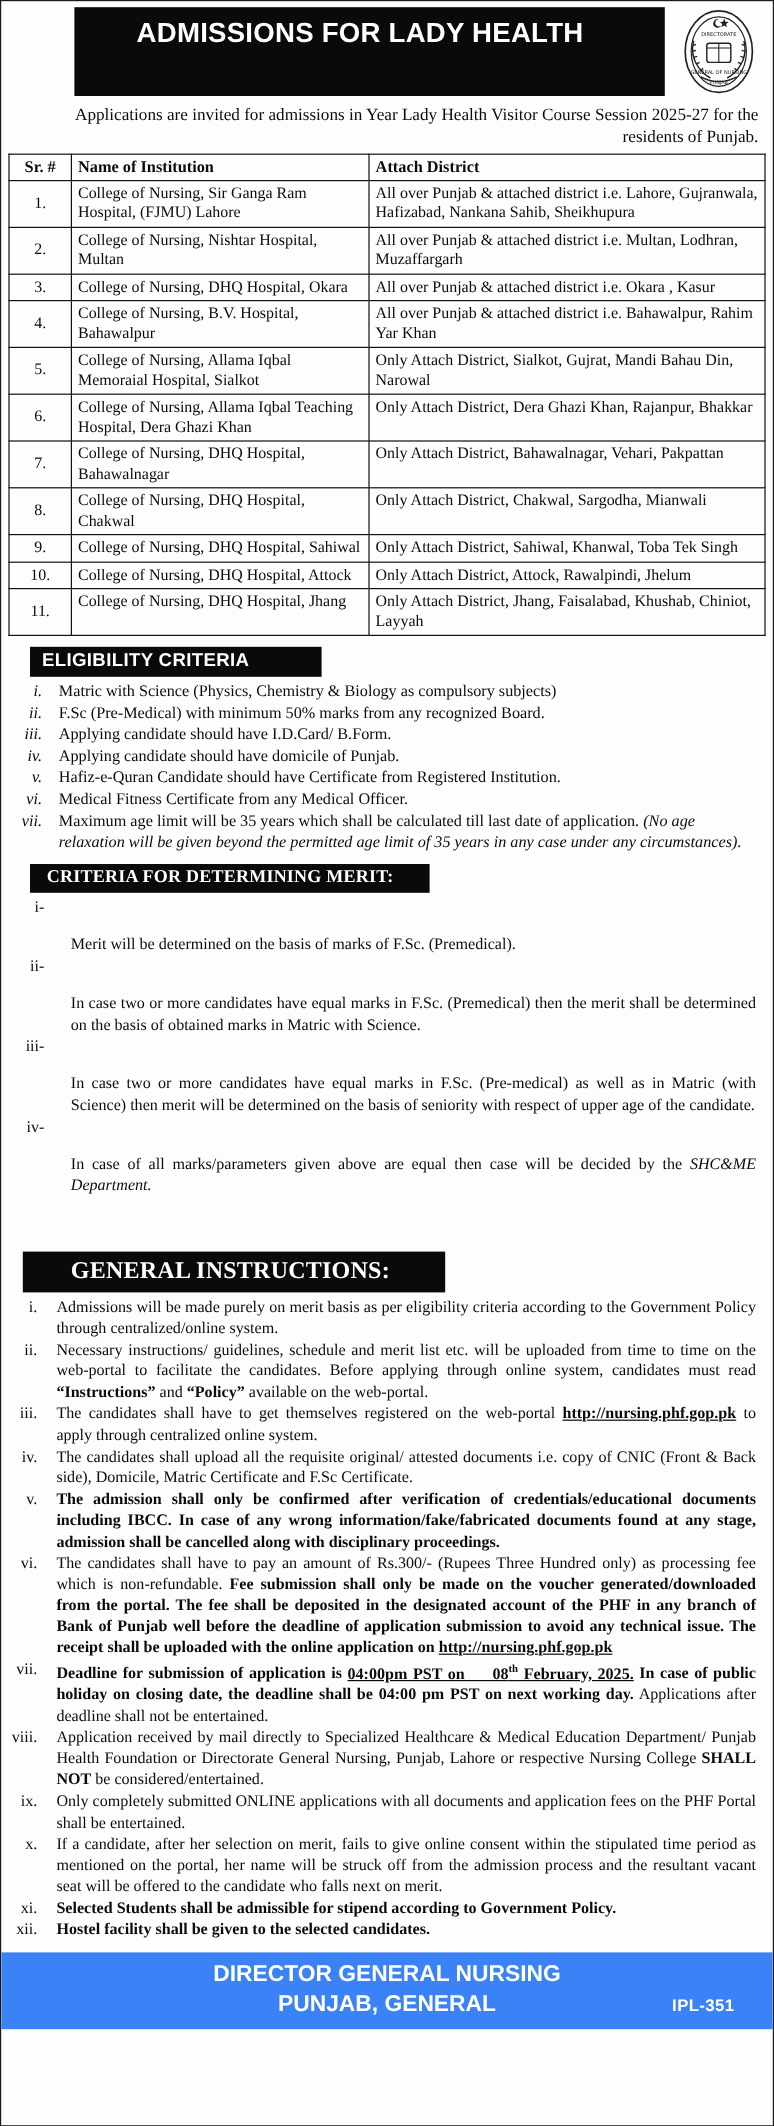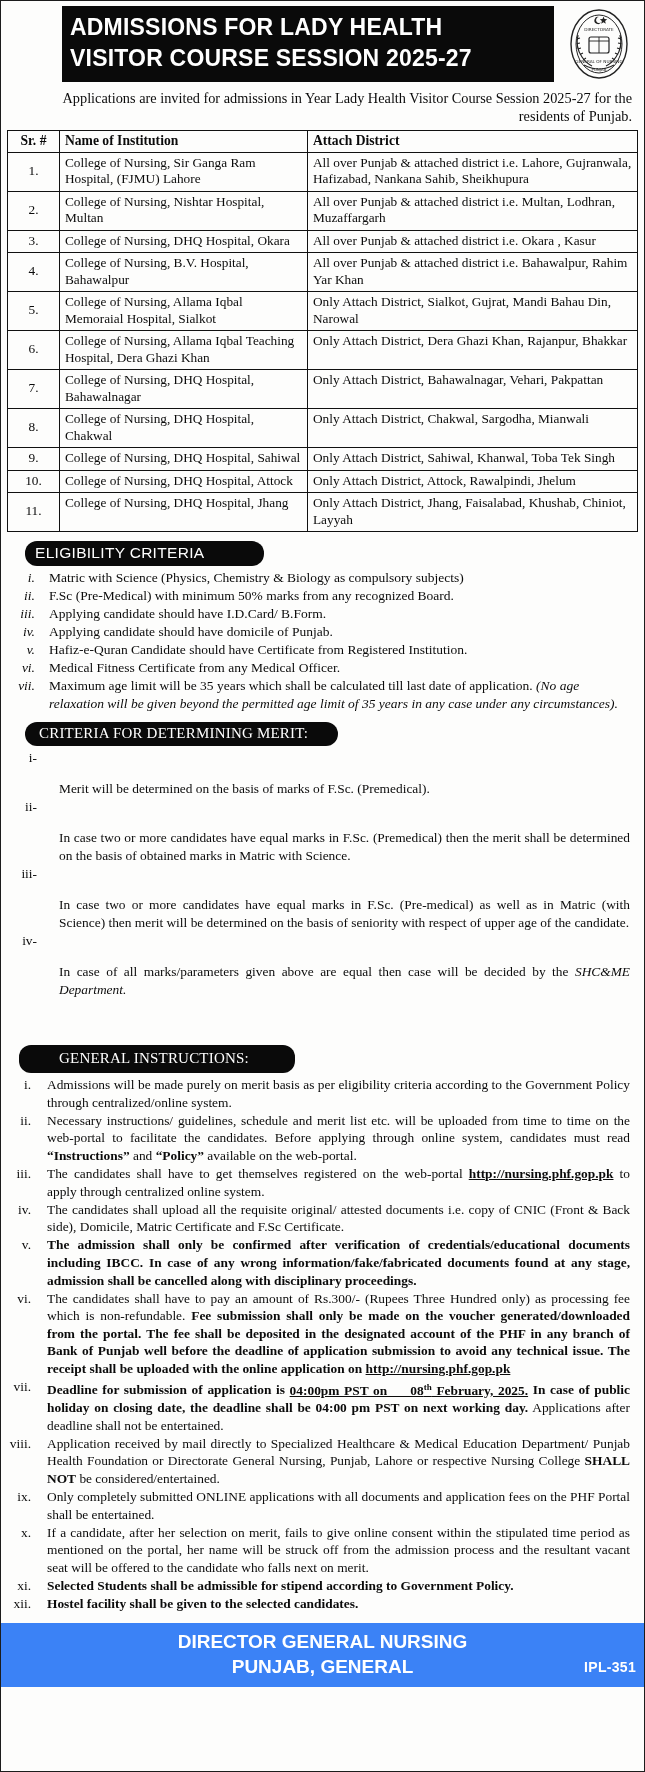--- a/index.html
+++ b/index.html
@@ -29,21 +29,21 @@
   .header {
     display: flex;
     align-items: stretch;
     padding: 5px 6px 3px 6px;
     gap: 6px;
   }
   .header-banner {
     flex: 1 1 auto;
     background: #0a0a0a;
     color: #ffffff;
-    text-align: left;
+    text-align: center;
     font-family: "Liberation Sans", "DejaVu Sans", sans-serif;
     font-weight: bold;
     font-size: 23px;
     line-height: 31px;
     letter-spacing: 0.2px;
     padding: 6px 24px 8px 8px;
     margin-left: 55px;
   }
   .header-banner .l1, .header-banner .l2 { display: block; white-space: nowrap; }
 
@@ -89,39 +89,38 @@
   table.inst th.c-sr, table.inst td.c-sr { text-align: center; width: 52px; }
   table.inst td.c-sr { vertical-align: middle; }
   table.inst col.c1 { width: 52px; }
   table.inst col.c2 { width: 248px; }
 
   
   .sec-head {
     display: inline-block;
     background: #0a0a0a;
     color: #ffffff;
-    font-weight: normal;
+    font-weight: bold;
     padding: 3px 34px 4px 10px;
     margin: 9px 0 3px 24px;
-    border-radius: 12px;
   }
   .sec-head.sans {
     font-family: "Liberation Sans", "DejaVu Sans", sans-serif;
     font-size: 15.5px;
     letter-spacing: 0.3px;
     padding: 3px 60px 4px 10px;
   }
   .sec-head.serif {
     font-family: "Liberation Serif", "DejaVu Serif", serif;
     font-size: 15px;
     letter-spacing: 0.2px;
     padding: 3px 30px 4px 14px;
   }
   .sec-head.big {
-    font-size: 15px;
+    font-size: 20px;
     padding: 5px 46px 6px 40px;
     margin-left: 18px;
     margin-top: 46px;
   }
 
   
   ol.rlist {
     list-style: none;
     margin: 0;
     padding: 0;
@@ -173,38 +172,37 @@
     text-align: center;
     font-family: "Liberation Sans", "DejaVu Sans", sans-serif;
     font-weight: bold;
     font-size: 19px;
     line-height: 25px;
     padding: 6px 0 8px 0;
     position: relative;
   }
   .footer .ref {
     position: absolute;
-    right: 8px;
+    right: 32px;
     bottom: 7px;
     font-size: 14px;
     font-weight: bold;
     letter-spacing: 0.3px;
   }
   .footer .fl { display: block; }
 </style>
 </head>
 <body>
 
 <div class="page">
 
   
   <div class="header">
     <div class="header-banner">
       <span class="l1">ADMISSIONS FOR LADY HEALTH</span>
-      <span class="l2">VISITOR COURSE SESSION 2025-27</span>
     </div>
     <div class="crest">
       <svg width="70" height="74" viewBox="0 0 70 74" aria-hidden="true">
         <ellipse cx="35" cy="37" rx="28" ry="34" fill="none" stroke="#222" stroke-width="1.4"></ellipse>
         <ellipse cx="35" cy="37" rx="23" ry="29" fill="none" stroke="#222" stroke-width="1"></ellipse>
         <path d="M35 10 a3 3 0 1 0 2.2 5.1 a3.6 3.6 0 1 1 -2.2 -5.1z" fill="#222"></path>
         <path d="M39.5 9.5 l1 2.6 l2.7 .2 l-2.1 1.8 l.7 2.7 l-2.3-1.5 l-2.3 1.5 l.7-2.7 l-2.1-1.8 l2.7-.2z" fill="#222"></path>
         <rect x="25" y="30" width="20" height="16" rx="2" fill="none" stroke="#222" stroke-width="1.2"></rect>
         <path d="M25 34 h20 M35 30 v16" stroke="#222" stroke-width="0.9"></path>
         <path d="M14 28 q-3 12 4 22 q4 6 10 9" fill="none" stroke="#222" stroke-width="1.2"></path>

